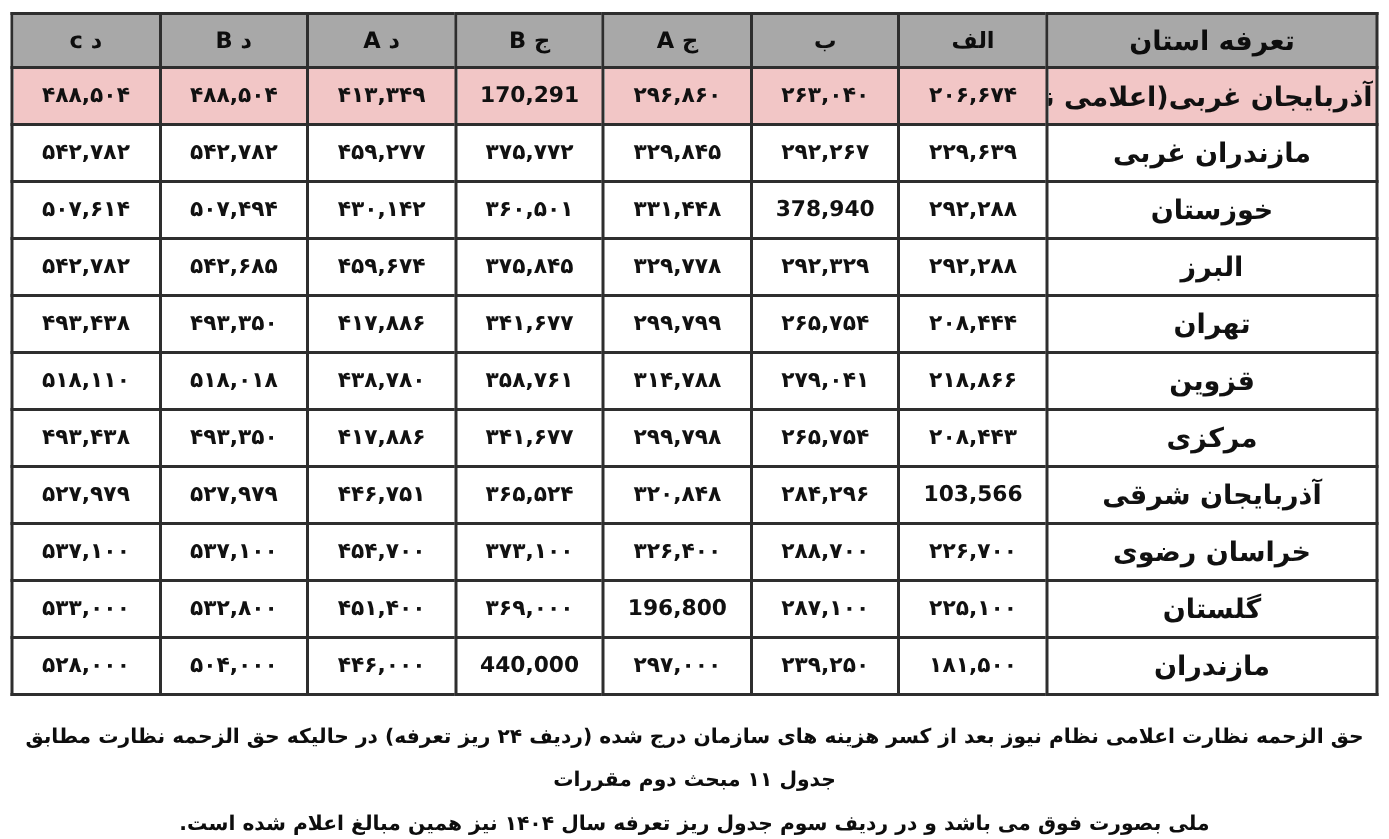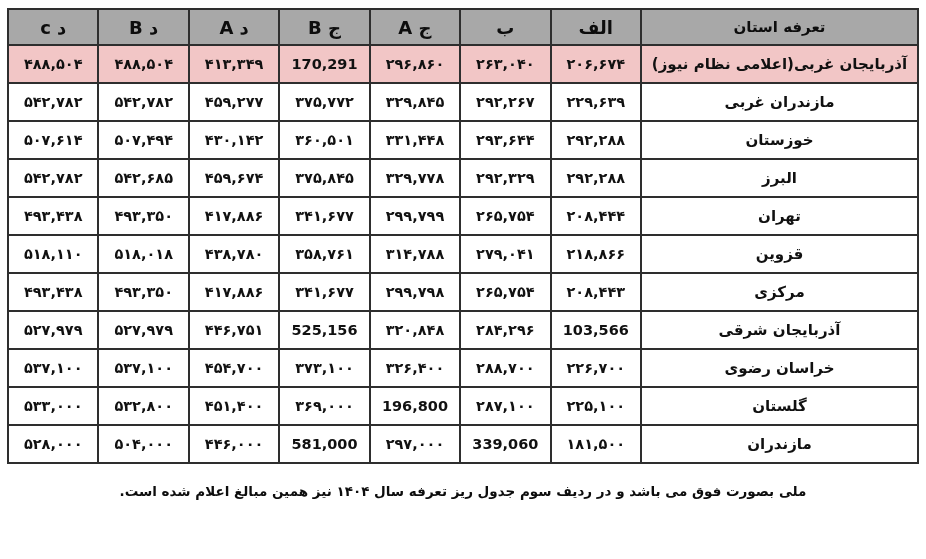--- a/index.html
+++ b/index.html
@@ -28,29 +28,29 @@
     text-align: center;
     vertical-align: middle;
     font-weight: bold;
     padding: 0 2px;
     overflow: hidden;
     white-space: nowrap;
   }
   table.tariff th {
     background: var(--header-bg, #a8a8a8);
     height: 36px;
-    font-size: 18px;
+    font-size: 15px;
     color: #0d0d0d;
   }
   table.tariff td {
     height: 38px;
     font-size: 14.5px;
     background: #ffffff;
   }
-  table.tariff .province-col { width: 277px; font-size: 15px; }
+  table.tariff .province-col { width: 220px; font-size: 18px; }
   table.tariff tr.highlight td { background: var(--highlight-bg, #f2c6c6); }
   .footnote {
     margin-top: 13px;
     text-align: center;
     font-weight: bold;
     font-size: 13.5px;
     line-height: 2.15;
     color: #0d0d0d;
     padding: 0 4px;
   }
@@ -90,21 +90,21 @@
           <td>۲۹۲,۲۶۷</td>
           <td>۳۲۹,۸۴۵</td>
           <td>۳۷۵,۷۷۲</td>
           <td>۴۵۹,۲۷۷</td>
           <td>۵۴۲,۷۸۲</td>
           <td>۵۴۲,۷۸۲</td>
         </tr>
         <tr>
           <td class="province-col">خوزستان</td>
           <td>۲۹۲,۲۸۸</td>
-          <td>۲۹۳,۶۴۴</td>
+          <td>378,940</td>
           <td>۳۳۱,۴۴۸</td>
           <td>۳۶۰,۵۰۱</td>
           <td>۴۳۰,۱۴۲</td>
           <td>۵۰۷,۴۹۴</td>
           <td>۵۰۷,۶۱۴</td>
         </tr>
         <tr>
           <td class="province-col">البرز</td>
           <td>۲۹۲,۲۸۸</td>
           <td>۲۹۲,۳۲۹</td>
@@ -142,21 +142,21 @@
           <td>۳۴۱,۶۷۷</td>
           <td>۴۱۷,۸۸۶</td>
           <td>۴۹۳,۳۵۰</td>
           <td>۴۹۳,۴۳۸</td>
         </tr>
         <tr>
           <td class="province-col">آذربایجان شرقی</td>
           <td>103,566</td>
           <td>۲۸۴,۲۹۶</td>
           <td>۳۲۰,۸۴۸</td>
-          <td>525,156</td>
+          <td>۳۶۵,۵۲۴</td>
           <td>۴۴۶,۷۵۱</td>
           <td>۵۲۷,۹۷۹</td>
           <td>۵۲۷,۹۷۹</td>
         </tr>
         <tr>
           <td class="province-col">خراسان رضوی</td>
           <td>۲۲۶,۷۰۰</td>
           <td>۲۸۸,۷۰۰</td>
           <td>۳۲۶,۴۰۰</td>
           <td>۳۷۳,۱۰۰</td>
@@ -170,27 +170,28 @@
           <td>۲۸۷,۱۰۰</td>
           <td>196,800</td>
           <td>۳۶۹,۰۰۰</td>
           <td>۴۵۱,۴۰۰</td>
           <td>۵۳۲,۸۰۰</td>
           <td>۵۳۳,۰۰۰</td>
         </tr>
         <tr>
           <td class="province-col">مازندران</td>
           <td>۱۸۱,۵۰۰</td>
-          <td>339,060</td>
+          <td>۲۳۹,۲۵۰</td>
           <td>۲۹۷,۰۰۰</td>
-          <td>581,000</td>
+          <td>440,000</td>
           <td>۴۴۶,۰۰۰</td>
           <td>۵۰۴,۰۰۰</td>
           <td>۵۲۸,۰۰۰</td>
         </tr>
       </tbody>
   </table>
 
   <div class="footnote">
+    <div>حق الزحمه نظارت اعلامی نظام نیوز بعد از کسر هزینه های سازمان درج شده (ردیف ۲۴ ریز تعرفه) در حالیکه حق الزحمه نظارت مطابق جدول ۱۱ مبحث دوم مقررات</div>
     <div>ملی بصورت فوق می باشد و در ردیف سوم جدول ریز تعرفه سال ۱۴۰۴ نیز همین مبالغ اعلام شده است.</div>
   </div>
 
 </div>
 
 </body></html>

